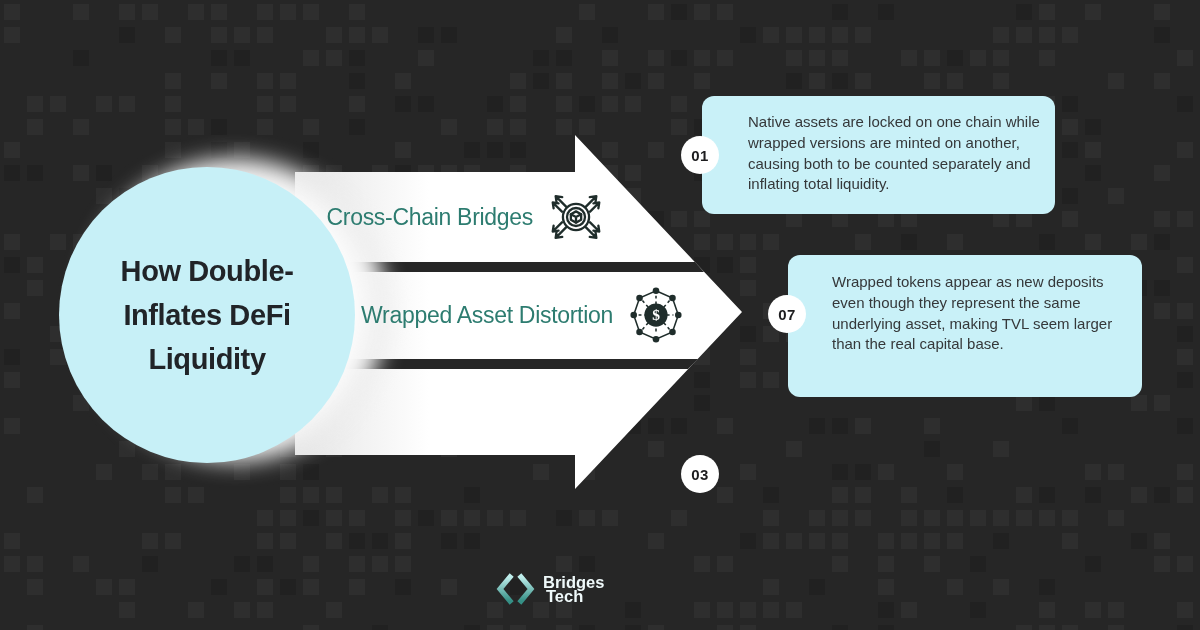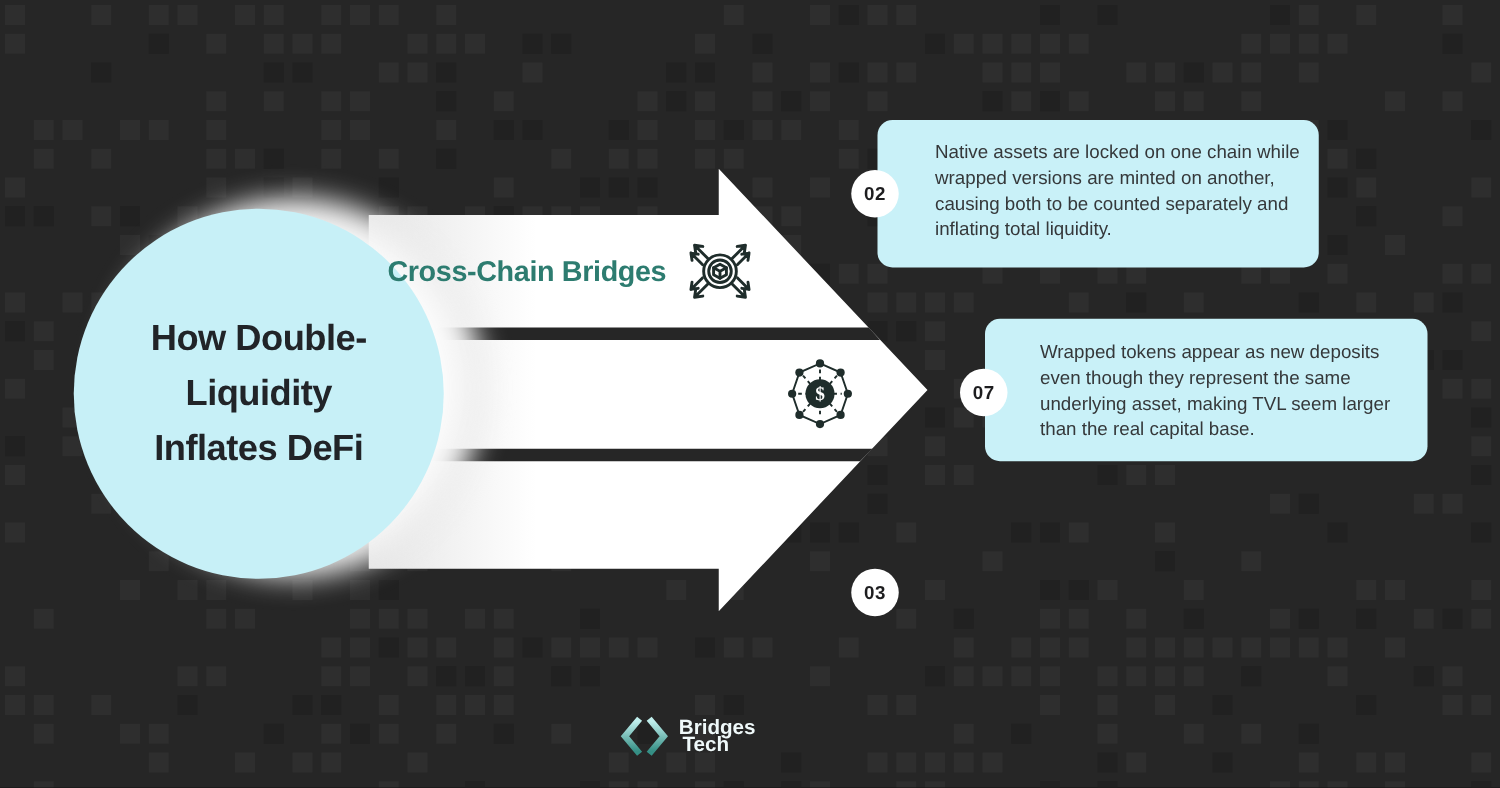--- a/index.html
+++ b/index.html
@@ -34,38 +34,38 @@
     color:#212428;
   }
   .page-title span{display:block;}
 
   
   .band-row{
     position:absolute; z-index:4; height:64px;
     display:flex; align-items:center; gap:12px; white-space:nowrap;
   }
   .band-row .step-label{
-    font-weight:bold; font-size:23px; letter-spacing:-0.3px; color:#2d7c70;
+    font-weight:normal; font-size:23px; letter-spacing:-0.3px; color:#2d7c70;
   }
   .row-1{top:185px; right:593px;}
   .row-2{top:283px; right:513px;}
   .row-3{top:381px; right:590px;}
   .band-icon{display:block;}
 
   
   .note{
     position:absolute; z-index:4; background:#c9f1f8; border-radius:12px;
   }
   .note p{
     margin:0; position:absolute; color:#35383a;
     font-size:15px; line-height:20.8px;
   }
   .note-1{left:702px; top:96px;  width:353px; height:118px;}
   .note-1 p{left:46px; top:16px; width:297px;}
-  .note-2{left:788px; top:255px; width:354px; height:114px;}
+  .note-2{left:788px; top:255px; width:354px; height:142px;}
   .note-2 p{left:44px; top:17px; width:300px;}
   .note-3{left:700px; top:414px; width:356px; height:120px;}
   .note-3 p{left:44px; top:17px; width:306px;}
 
   .num{
     position:absolute; z-index:5; width:38px; height:38px; border-radius:50%;
     background:#ffffff; color:#1d1d1f; font-weight:bold; font-size:15px;
     letter-spacing:0.5px; display:flex; align-items:center; justify-content:center;
   }
   .num-1{left:681px; top:136px;}
@@ -676,22 +676,22 @@
     <path d="M295,172 L575,172 L575,135 L742,312 L575,489 L575,455 L295,455 Z" fill="url(#bandGrad)"></path>
     <path d="M295,262 L695,262 L704,272 L295,272 Z" fill="#262626"></path>
     <path d="M295,359 L698,359 L688,369 L295,369 Z" fill="#262626"></path>
   </svg>
 
   <div class="halo"></div>
 
   <div class="title-circle">
     <div class="page-title">
       <span>How Double-</span>
+      <span>Inflates DeFi</span>
       <span>Liquidity</span>
-      <span>Inflates DeFi</span>
     </div>
   </div>
 
   <div class="band-row row-1">
     <span class="step-label">Cross-Chain Bridges</span>
     <svg class="band-icon" width="62" height="62" viewBox="0 0 64 64" fill="none" stroke="#1f2d2b" stroke-width="2.4" stroke-linecap="round" stroke-linejoin="round">
       <circle cx="32" cy="32" r="13.5"></circle>
       <circle cx="32" cy="32" r="9.3"></circle>
       <path d="M32,26.2 L37.3,29.1 L37.3,34.9 L32,37.8 L26.7,34.9 L26.7,29.1 Z"></path>
       <path d="M26.7,29.1 L32,32 L37.3,29.1 M32,32 L32,37.8"></path>
@@ -700,20 +700,21 @@
       <path d="M22,21.5 L11,10.5 M11,10.5 l6.8,1 M11,10.5 l1,6.8"></path>
       <path d="M17.5,26.5 L8,17 M8,17 l6,0.9 M8,17 l0.9,6"></path>
       <path d="M22,42.5 L11,53.5 M11,53.5 l6.8,-1 M11,53.5 l1,-6.8"></path>
       <path d="M17.5,37.5 L8,47 M8,47 l6,-0.9 M8,47 l0.9,-6"></path>
       <path d="M42,42.5 L53,53.5 M53,53.5 l-6.8,-1 M53,53.5 l-1,-6.8"></path>
       <path d="M46.5,37.5 L56,47 M56,47 l-6,-0.9 M56,47 l-0.9,-6"></path>
     </svg>
   </div>
 
   <div class="band-row row-2">
+    <span class="step-label">Wrapped Asset Distortion</span>
     <svg class="band-icon" width="62" height="62" viewBox="0 0 64 64">
       <g stroke="#1f2d2b" stroke-width="1.6" fill="none">
         <path d="M32,7 L49,14.5 L55,32 L49,49.5 L32,57 L15,49.5 L9,32 L15,14.5 Z"></path>
         <g stroke-dasharray="3,3">
           <path d="M32,12 L32,24"></path>
           <path d="M32,40 L32,52"></path>
           <path d="M14,32 L21,32"></path>
           <path d="M43,32 L50,32"></path>
           <path d="M46,17 L40,24"></path>
           <path d="M18,17 L24,24"></path>
@@ -738,21 +739,21 @@
 
 
   <div class="note note-1">
     <p>Native assets are locked on one chain while wrapped versions are minted on another, causing both to be counted separately and inflating total liquidity.</p>
   </div>
   <div class="note note-2">
     <p>Wrapped tokens appear as new deposits even though they represent the same underlying asset, making TVL seem larger than the real capital base.</p>
   </div>
 
   <div class="num num-1">
-    <span>02</span>
+    <span>01</span>
   </div>
   <div class="num num-2">
     <span>07</span>
   </div>
   <div class="num num-3">
     <span>03</span>
   </div>
 
   <div class="brand">
     <svg width="40" height="34" viewBox="0 0 40 34" fill="none" stroke-width="5.2" stroke-linecap="square">

